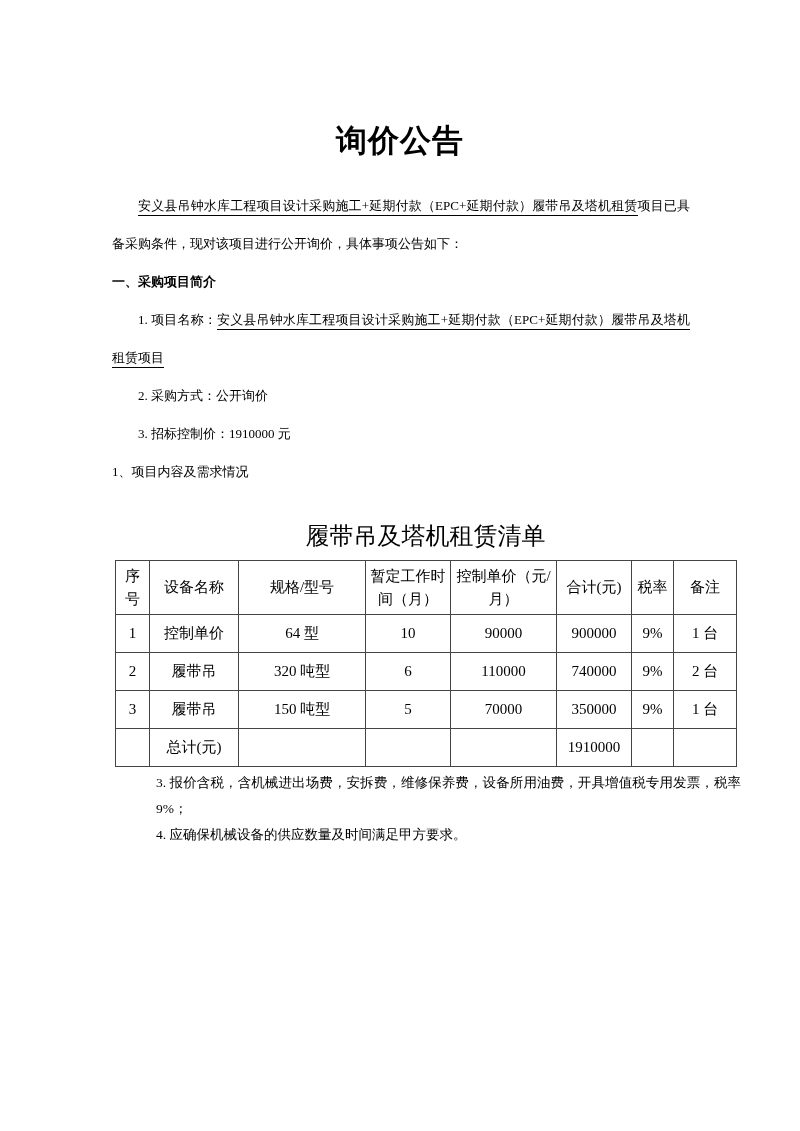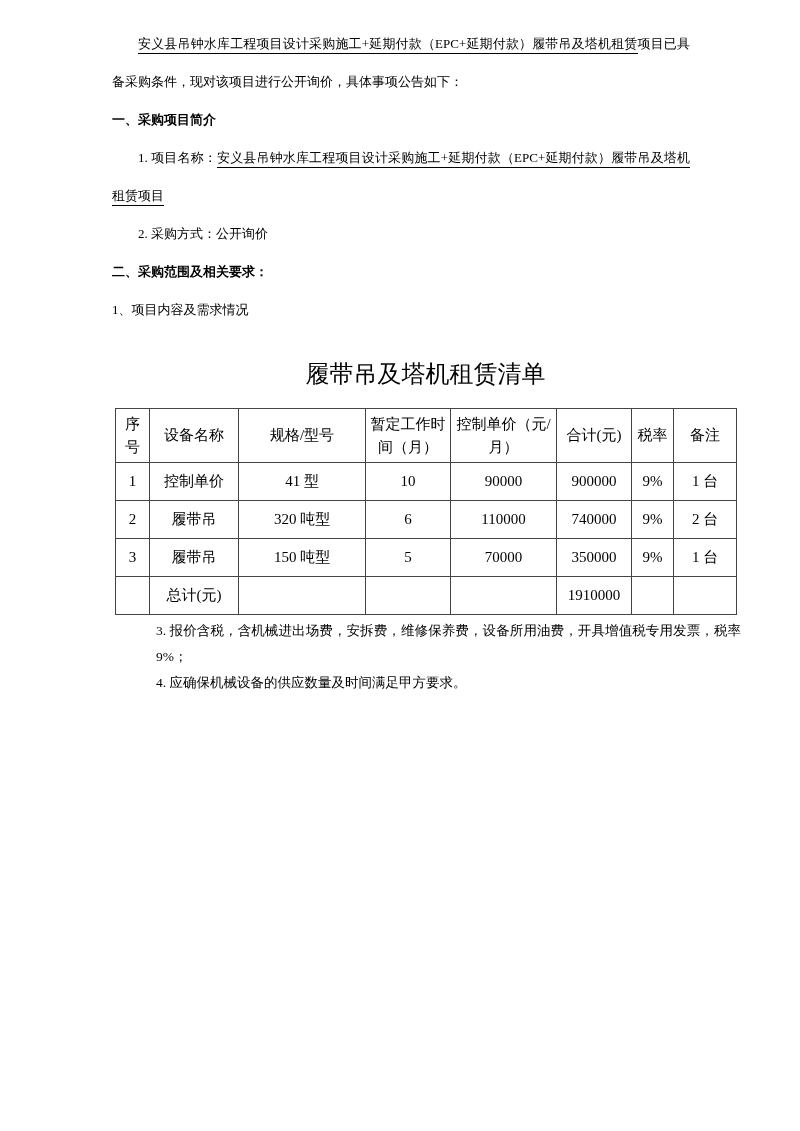--- a/index.html
+++ b/index.html
@@ -40,21 +40,21 @@
   .u { border-bottom: 1px solid #000; padding-bottom: 2px; }
   .table-area { width: 621px; margin-left: 3px; }
   .tbl-title {
     margin: 26px 0 0 0;
     text-align: center;
     font-size: 24px;
     line-height: 38px;
     font-weight: normal;
   }
   table.rental {
-    margin-top: 15px;
+    margin-top: 5px;
     width: 621px;
     table-layout: fixed;
     border-collapse: collapse;
     font-size: 15px;
     border-radius: 18px;
   }
   table.rental th, table.rental td {
     border: 1px solid #444;
     text-align: center;
     vertical-align: middle;
@@ -83,33 +83,34 @@
     font-size: 13.5px;
     line-height: 26px;
     text-align: justify;
   }
   .final-line { margin-top: 4px; }
 </style>
 </head>
 <body>
 
 <div class="page">
+  <h1 class="doc-title">询价公告</h1>
 
   <div class="content">
 
     <p class="body-line intro"><span class="u">安义县吊钟水库工程项目设计采购施工+延期付款（EPC+延期付款）履带吊及塔机租赁</span><span>项目已具备采购条件，现对该项目进行公开询价，具体事项公告如下：</span></p>
 
     <p class="body-line bold">一、采购项目简介</p>
 
     <p class="body-line indent"><span>1. 项目名称：</span><span class="u">安义县吊钟水库工程项目设计采购施工+延期付款（EPC+延期付款）履带吊及塔机租赁项目</span></p>
 
     <p class="body-line indent">2. 采购方式：公开询价</p>
 
+    <p class="body-line indent">3. 招标控制价：1910000 元</p>
 
-    <p class="body-line bold">二、采购范围及相关要求：</p>
 
     <p class="body-line">1、项目内容及需求情况</p>
 
     <div class="table-area">
       <p class="tbl-title">履带吊及塔机租赁清单</p>
 
       <table class="rental">
         <colgroup>
           <col class="col1">
             <col class="col2">
@@ -129,21 +130,21 @@
             <th>控制单价（元/月）</th>
             <th>合计(元)</th>
             <th>税率</th>
             <th>备注</th>
           </tr>
         </thead>
         <tbody>
           <tr>
             <td>1</td>
             <td>控制单价</td>
-            <td>41 型</td>
+            <td>64 型</td>
             <td>10</td>
             <td>90000</td>
             <td>900000</td>
             <td>9%</td>
             <td>1 台</td>
           </tr>
           <tr>
             <td>2</td>
             <td>履带吊</td>
             <td>320 吨型</td>

